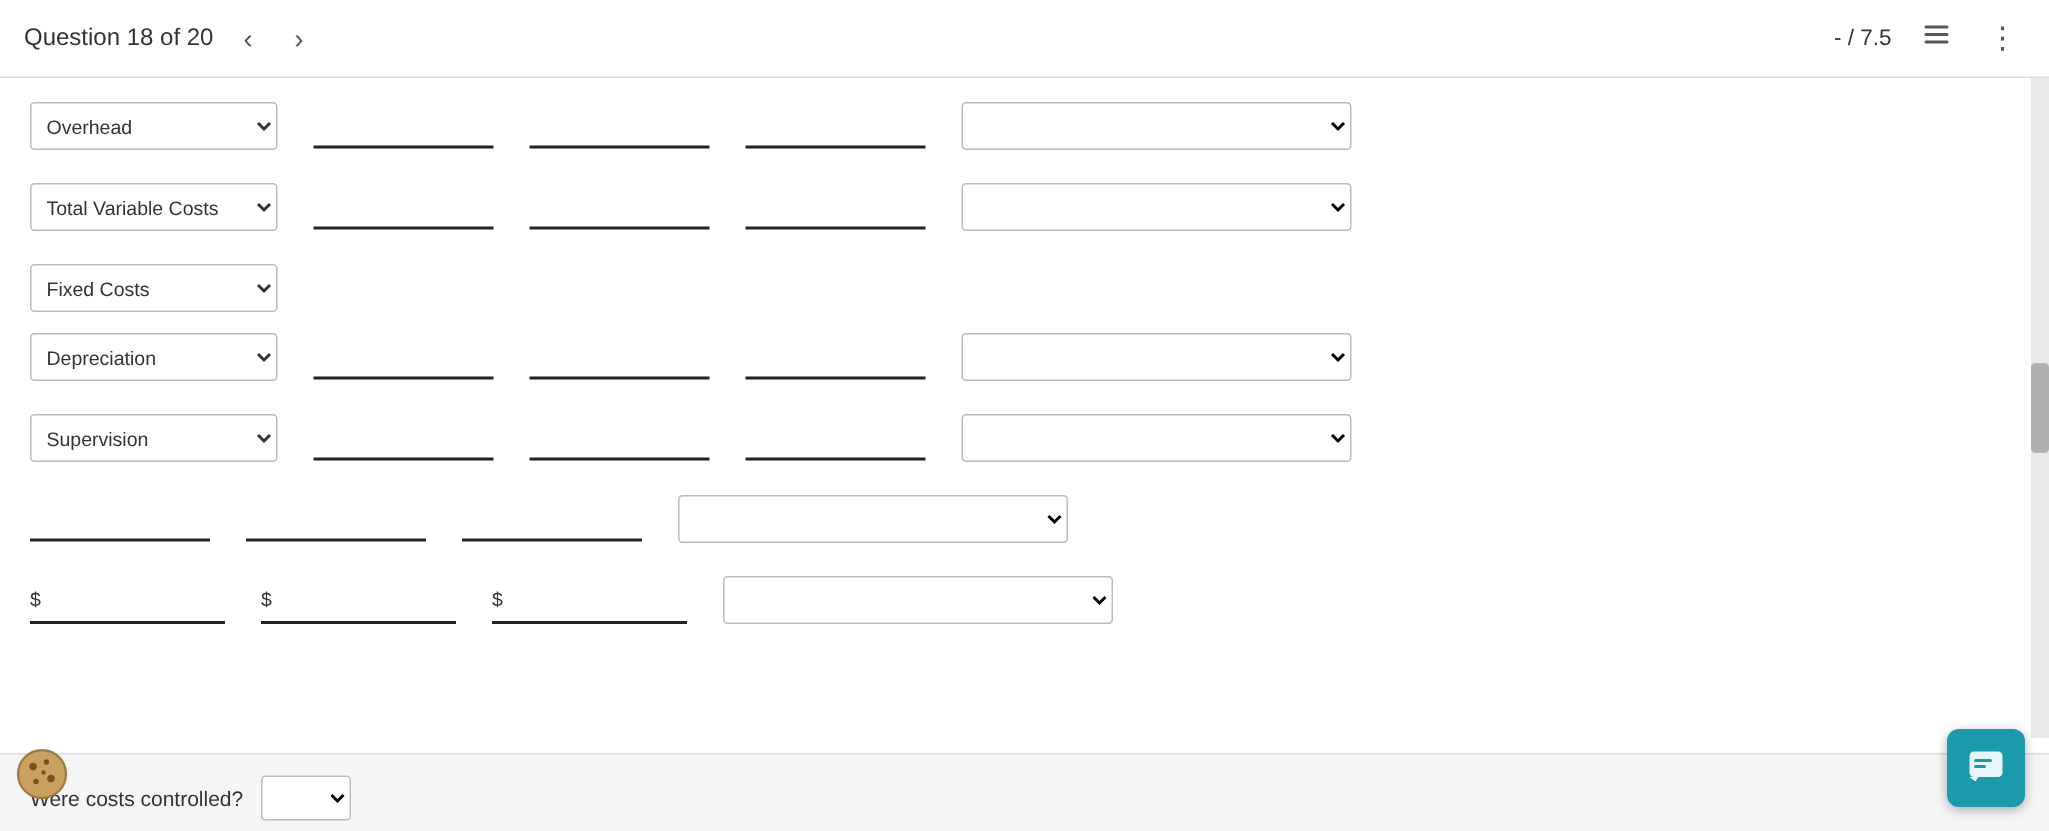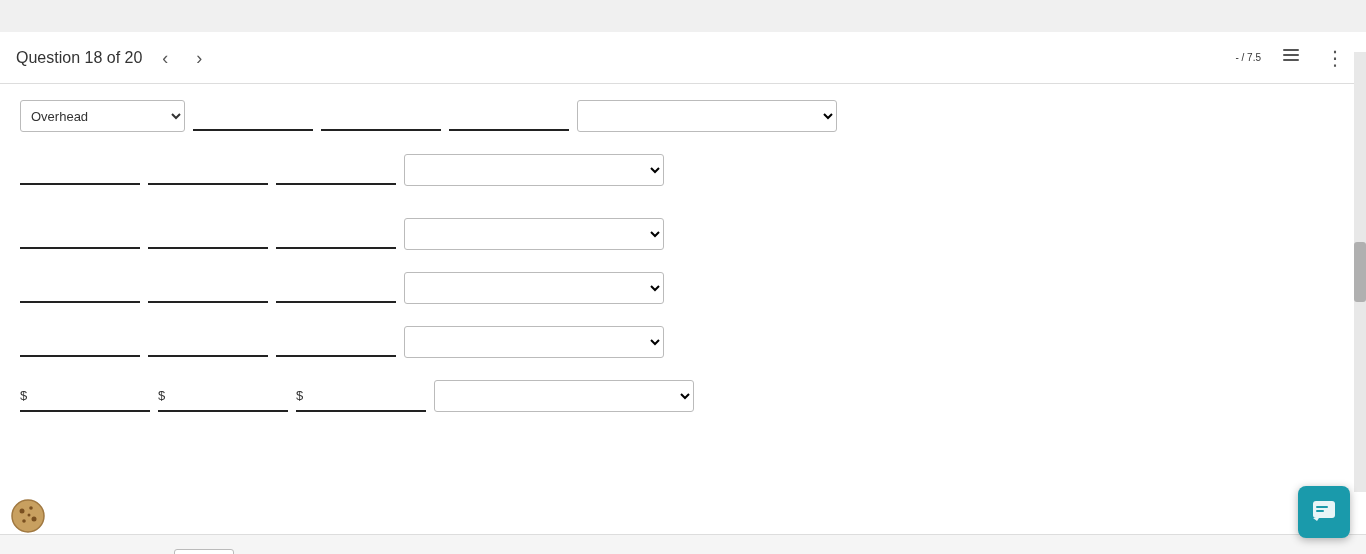--- a/index.html
+++ b/index.html
@@ -13,21 +13,20 @@
 
     
     .header {
       display: flex;
       align-items: center;
       justify-content: space-between;
       background: #fff;
       padding: 0 16px;
       height: 52px;
       border-bottom: 1px solid #ddd;
-      margin-top: 32px;
     }
     .header-left {
       display: flex;
       align-items: center;
       gap: 12px;
     }
     .header-title {
       font-size: 16px;
       font-weight: 500;
       color: #333;
@@ -40,21 +39,21 @@
       color: #555;
       padding: 4px 8px;
       line-height: 1;
     }
     .header-right {
       display: flex;
       align-items: center;
       gap: 16px;
     }
     .score-text {
-      font-size: 10px;
+      font-size: 15px;
       color: #333;
     }
     .list-icon-btn {
       background: none;
       border: none;
       cursor: pointer;
       color: #555;
       font-size: 18px;
       padding: 4px;
     }
@@ -74,21 +73,21 @@
       padding: 16px 20px;
       min-height: 450px;
       position: relative;
     }
 
     
     .form-row {
       display: flex;
       align-items: center;
       margin-bottom: 0;
-      gap: 8px;
+      gap: 24px;
     }
 
     .label-select {
       width: 165px;
       min-width: 165px;
       height: 32px;
       border: 1px solid #bbb;
       border-radius: 3px;
       background: #fff;
       padding: 0 6px;
@@ -275,55 +274,95 @@
         <option>Unfavorable</option>
         <option>Neither</option>
       </select>
     </div>
   </div>
 
   <div class="row-spacer-lg"></div>
 
   <div class="row-wrap">
     <div class="form-row">
+      <select class="label-select">
+        <option>Total Variable Costs</option>
+        <option>Overhead</option>
+        <option>Fixed Costs</option>
+        <option>Depreciation</option>
+        <option>Supervision</option>
+        <option>Total Fixed Costs</option>
+        <option>Total Costs</option>
+      </select>
       <input type="text" class="num-input" value="" style="">
       <input type="text" class="num-input" value="" style="">
       <input type="text" class="num-input" value="" style="">
       <select class="dropdown-select">
         <option value=""></option>
         <option>Favorable</option>
         <option>Unfavorable</option>
         <option>Neither</option>
       </select>
     </div>
   </div>
 
   <div class="row-spacer-lg"></div>
 
+  <div class="row-wrap">
+    <div class="form-row">
+      <select class="label-select">
+        <option>Fixed Costs</option>
+        <option>Overhead</option>
+        <option>Total Variable Costs</option>
+        <option>Depreciation</option>
+        <option>Supervision</option>
+        <option>Total Fixed Costs</option>
+        <option>Total Costs</option>
+      </select>
+    </div>
+  </div>
 
   <div class="row-spacer"></div>
 
   <div class="row-wrap">
     <div class="form-row">
+      <select class="label-select">
+        <option>Depreciation</option>
+        <option>Overhead</option>
+        <option>Total Variable Costs</option>
+        <option>Fixed Costs</option>
+        <option>Supervision</option>
+        <option>Total Fixed Costs</option>
+        <option>Total Costs</option>
+      </select>
       <input type="text" class="num-input" value="" style="">
       <input type="text" class="num-input" value="" style="">
       <input type="text" class="num-input" value="" style="">
       <select class="dropdown-select">
         <option value=""></option>
         <option>Favorable</option>
         <option>Unfavorable</option>
         <option>Neither</option>
       </select>
     </div>
   </div>
 
   <div class="row-spacer-lg"></div>
 
   <div class="row-wrap">
     <div class="form-row">
+      <select class="label-select">
+        <option>Supervision</option>
+        <option>Overhead</option>
+        <option>Total Variable Costs</option>
+        <option>Fixed Costs</option>
+        <option>Depreciation</option>
+        <option>Total Fixed Costs</option>
+        <option>Total Costs</option>
+      </select>
       <input type="text" class="num-input" value="" style="">
       <input type="text" class="num-input" value="" style="">
       <input type="text" class="num-input" value="" style="">
       <select class="dropdown-select">
         <option value=""></option>
         <option>Favorable</option>
         <option>Unfavorable</option>
         <option>Neither</option>
       </select>
     </div>

